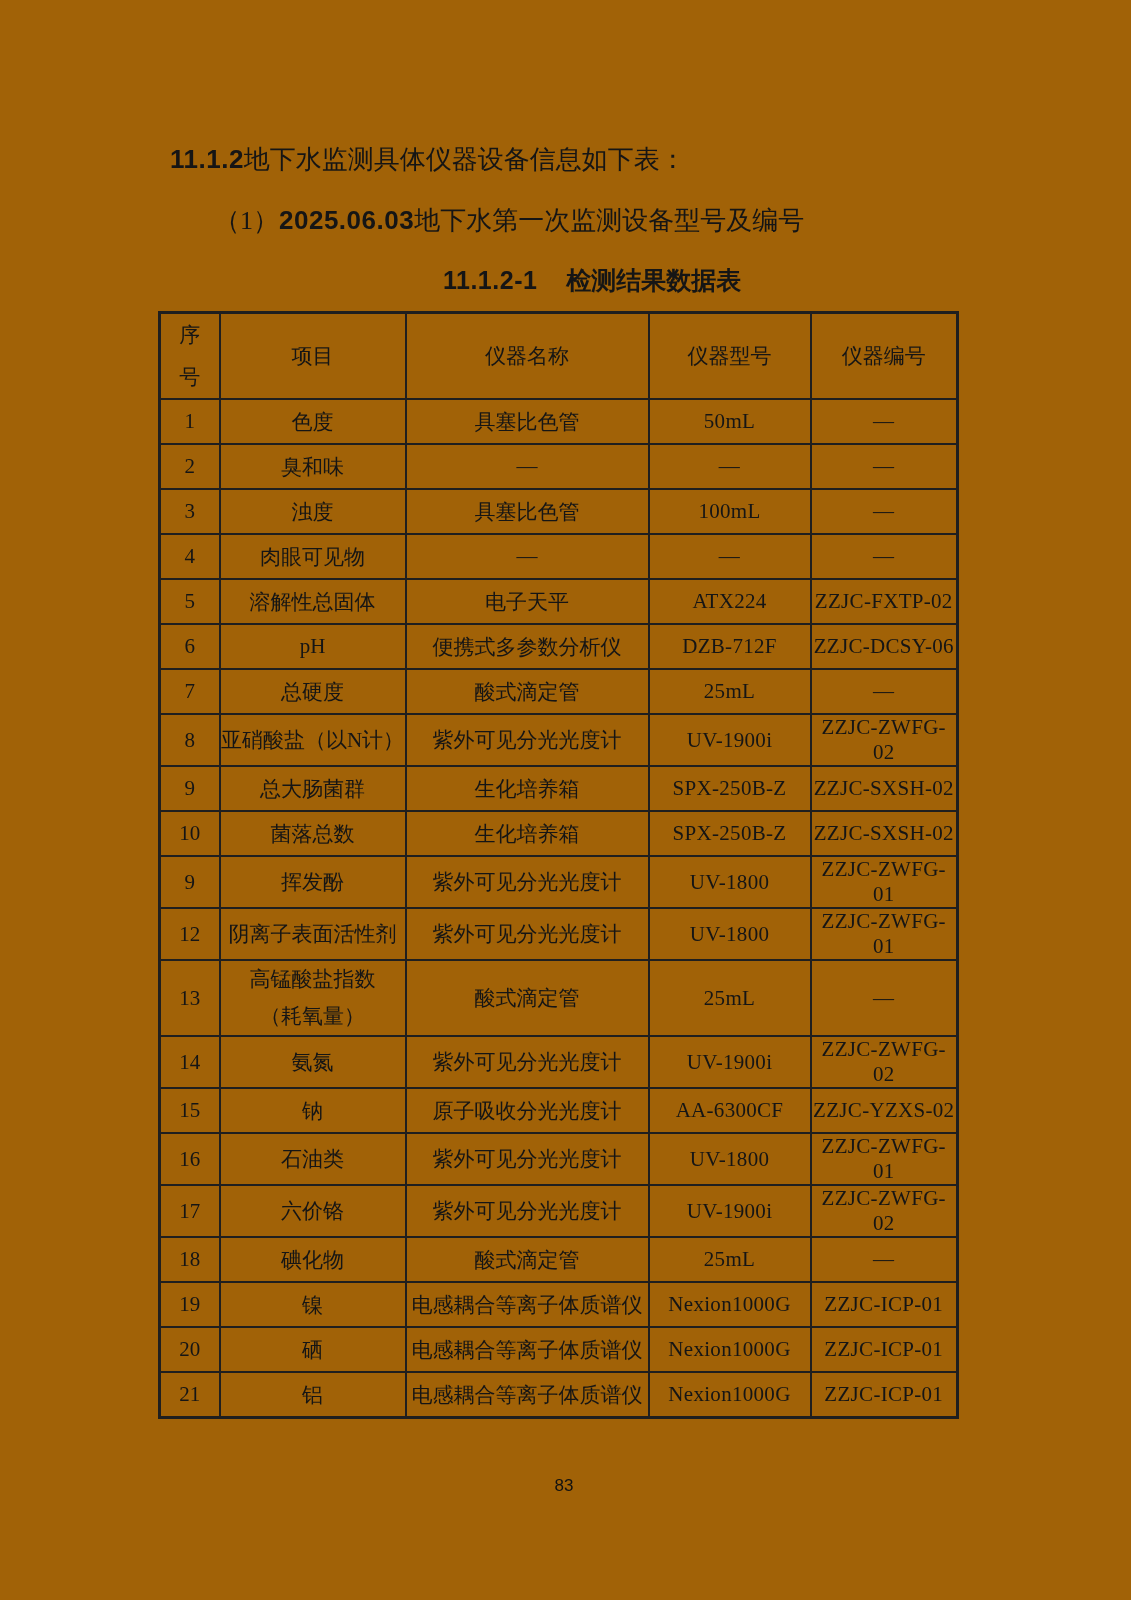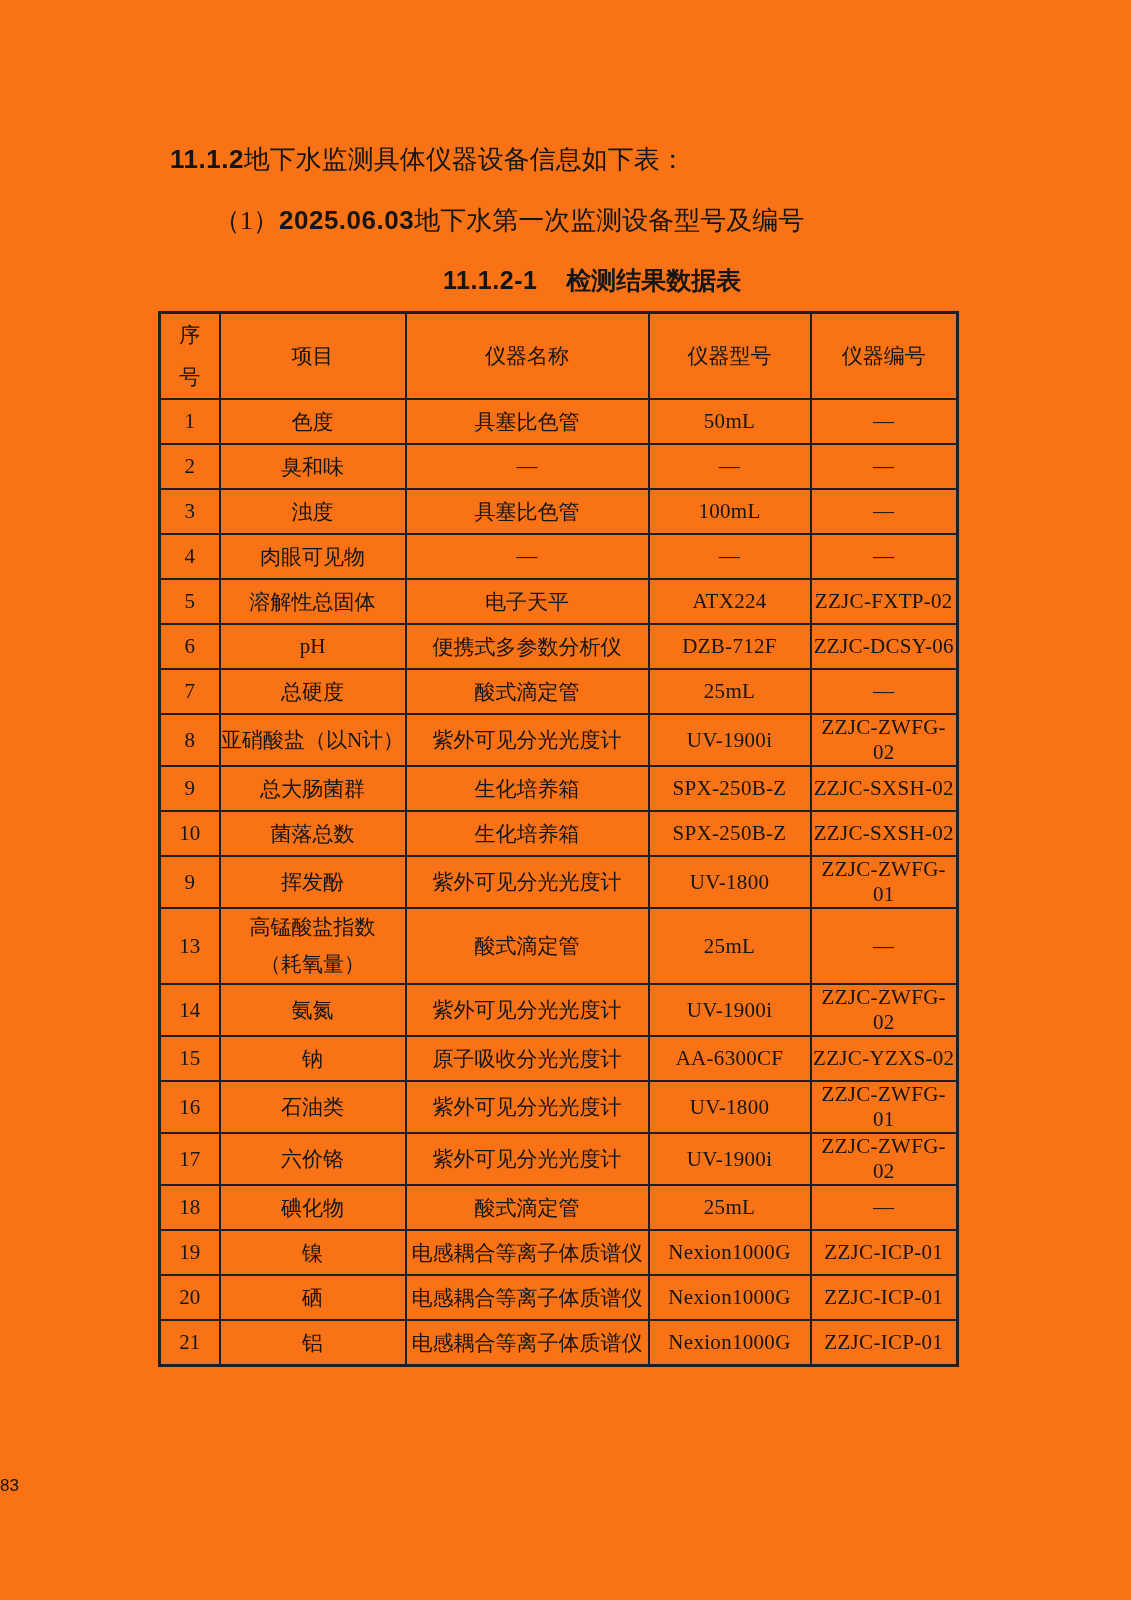--- a/index.html
+++ b/index.html
@@ -1,21 +1,21 @@
 <!DOCTYPE html>
 <html><head>
 <meta charset="utf-8">
 <style>
   html,body { margin:0; padding:0; background:#ffffff; }
   body {
     width:1131px; height:1600px; position:relative;
     font-family:"Liberation Serif","DejaVu Serif",serif;
     color:#151515;
   }
-  .page { position:absolute; inset:0; background:#f97316; }
+  .page { position:absolute; inset:0; background:#a16207; }
 
   .heading1 { position:absolute; left:170px; top:142px; font-size:26px; white-space:nowrap; }
   .heading2 { position:absolute; left:204px; top:203px; font-size:26px; white-space:nowrap;margin-left:10px; }
   .bold-num { font-family:"Liberation Sans","DejaVu Sans",sans-serif; font-weight:700; letter-spacing:0.5px; }
 
   .caption { position:absolute; left:443px; top:264px; font-size:25px; font-weight:700; white-space:nowrap; }
   .caption .bold-num { margin-right:29px; }
 
   table.instruments {
     position:absolute; left:158px; top:311px; width:798px;
@@ -33,21 +33,21 @@
 
   .seq-line { line-height:42px; }
   .col-no {
     text-align:left; vertical-align:bottom;
     padding-left:7px; padding-bottom:4px; font-size:22px;
   }
   .latin { letter-spacing:0.3px; font-size:20px; }
   .tall .col-item div { line-height:37px; }
 
   .pageno {
-    position:absolute; left:0; top:1476px; width:1128px; 
+    position:absolute; left:0; top:1476px; width:1128px; text-align:center;
     font-family:"Liberation Sans","DejaVu Sans",sans-serif; font-size:17px; color:#111;
   }
 </style>
 </head>
 <body>
 
 <div class="page">
 
   <div class="heading1"><span class="bold-num">11.1.2</span><span>地下水监测具体仪器设备信息如下表：</span></div>
 
@@ -146,20 +146,27 @@
           <td class="col-model latin">SPX-250B-Z</td>
           <td class="col-code latin">ZZJC-SXSH-02</td>
         </tr>
         <tr>
           <td class="col-no">9</td>
           <td class="col-item">挥发酚</td>
           <td class="col-name">紫外可见分光光度计</td>
           <td class="col-model latin">UV-1800</td>
           <td class="col-code latin">ZZJC-ZWFG-01</td>
         </tr>
+        <tr>
+          <td class="col-no">12</td>
+          <td class="col-item">阴离子表面活性剂</td>
+          <td class="col-name">紫外可见分光光度计</td>
+          <td class="col-model latin">UV-1800</td>
+          <td class="col-code latin">ZZJC-ZWFG-01</td>
+        </tr>
         <tr class="tall">
           <td class="col-no">13</td>
           <td class="col-item">
             <div>高锰酸盐指数</div>
             <div>（耗氧量）</div>
           </td>
           <td class="col-name">酸式滴定管</td>
           <td class="col-model latin">25mL</td>
           <td class="col-code latin">—</td>
         </tr>

